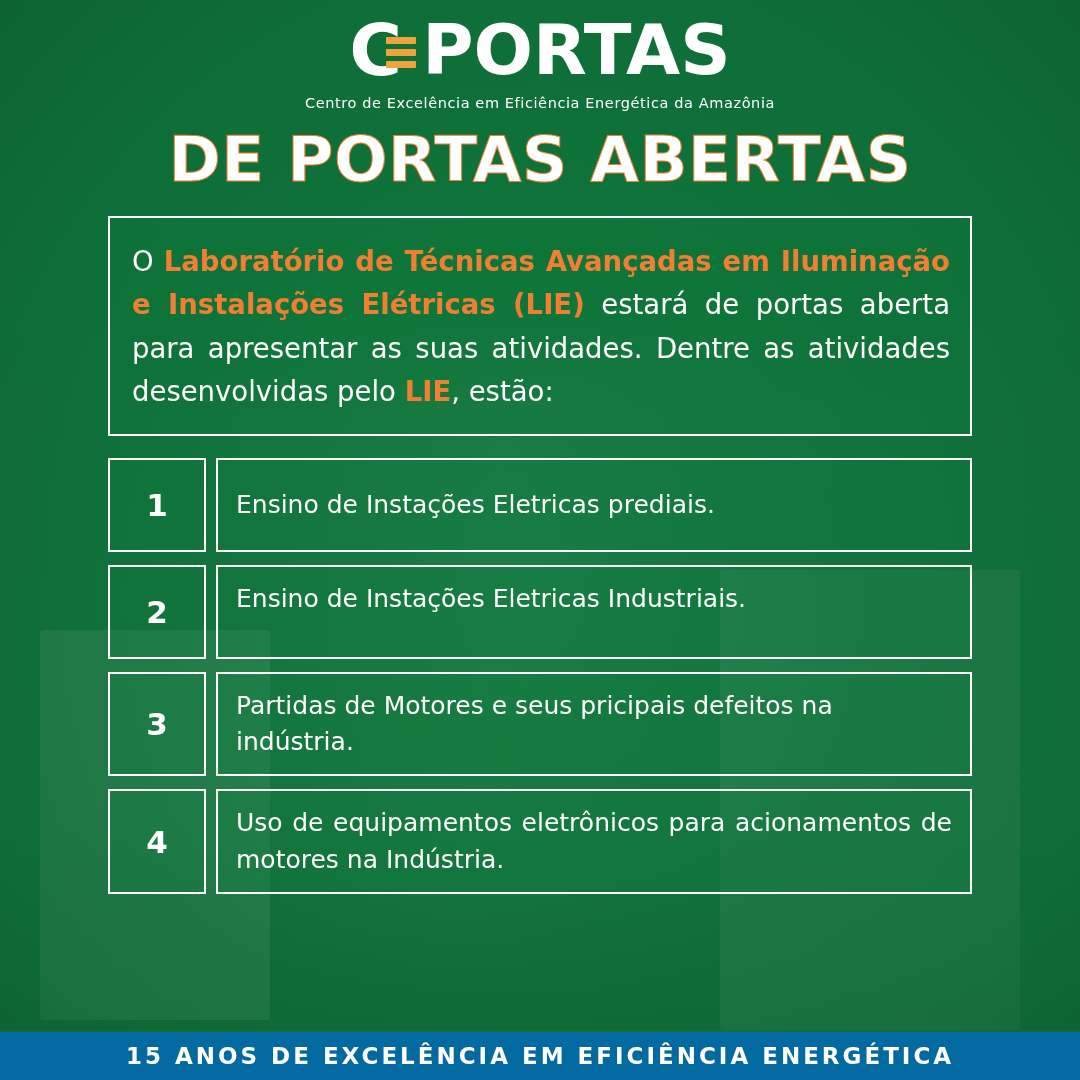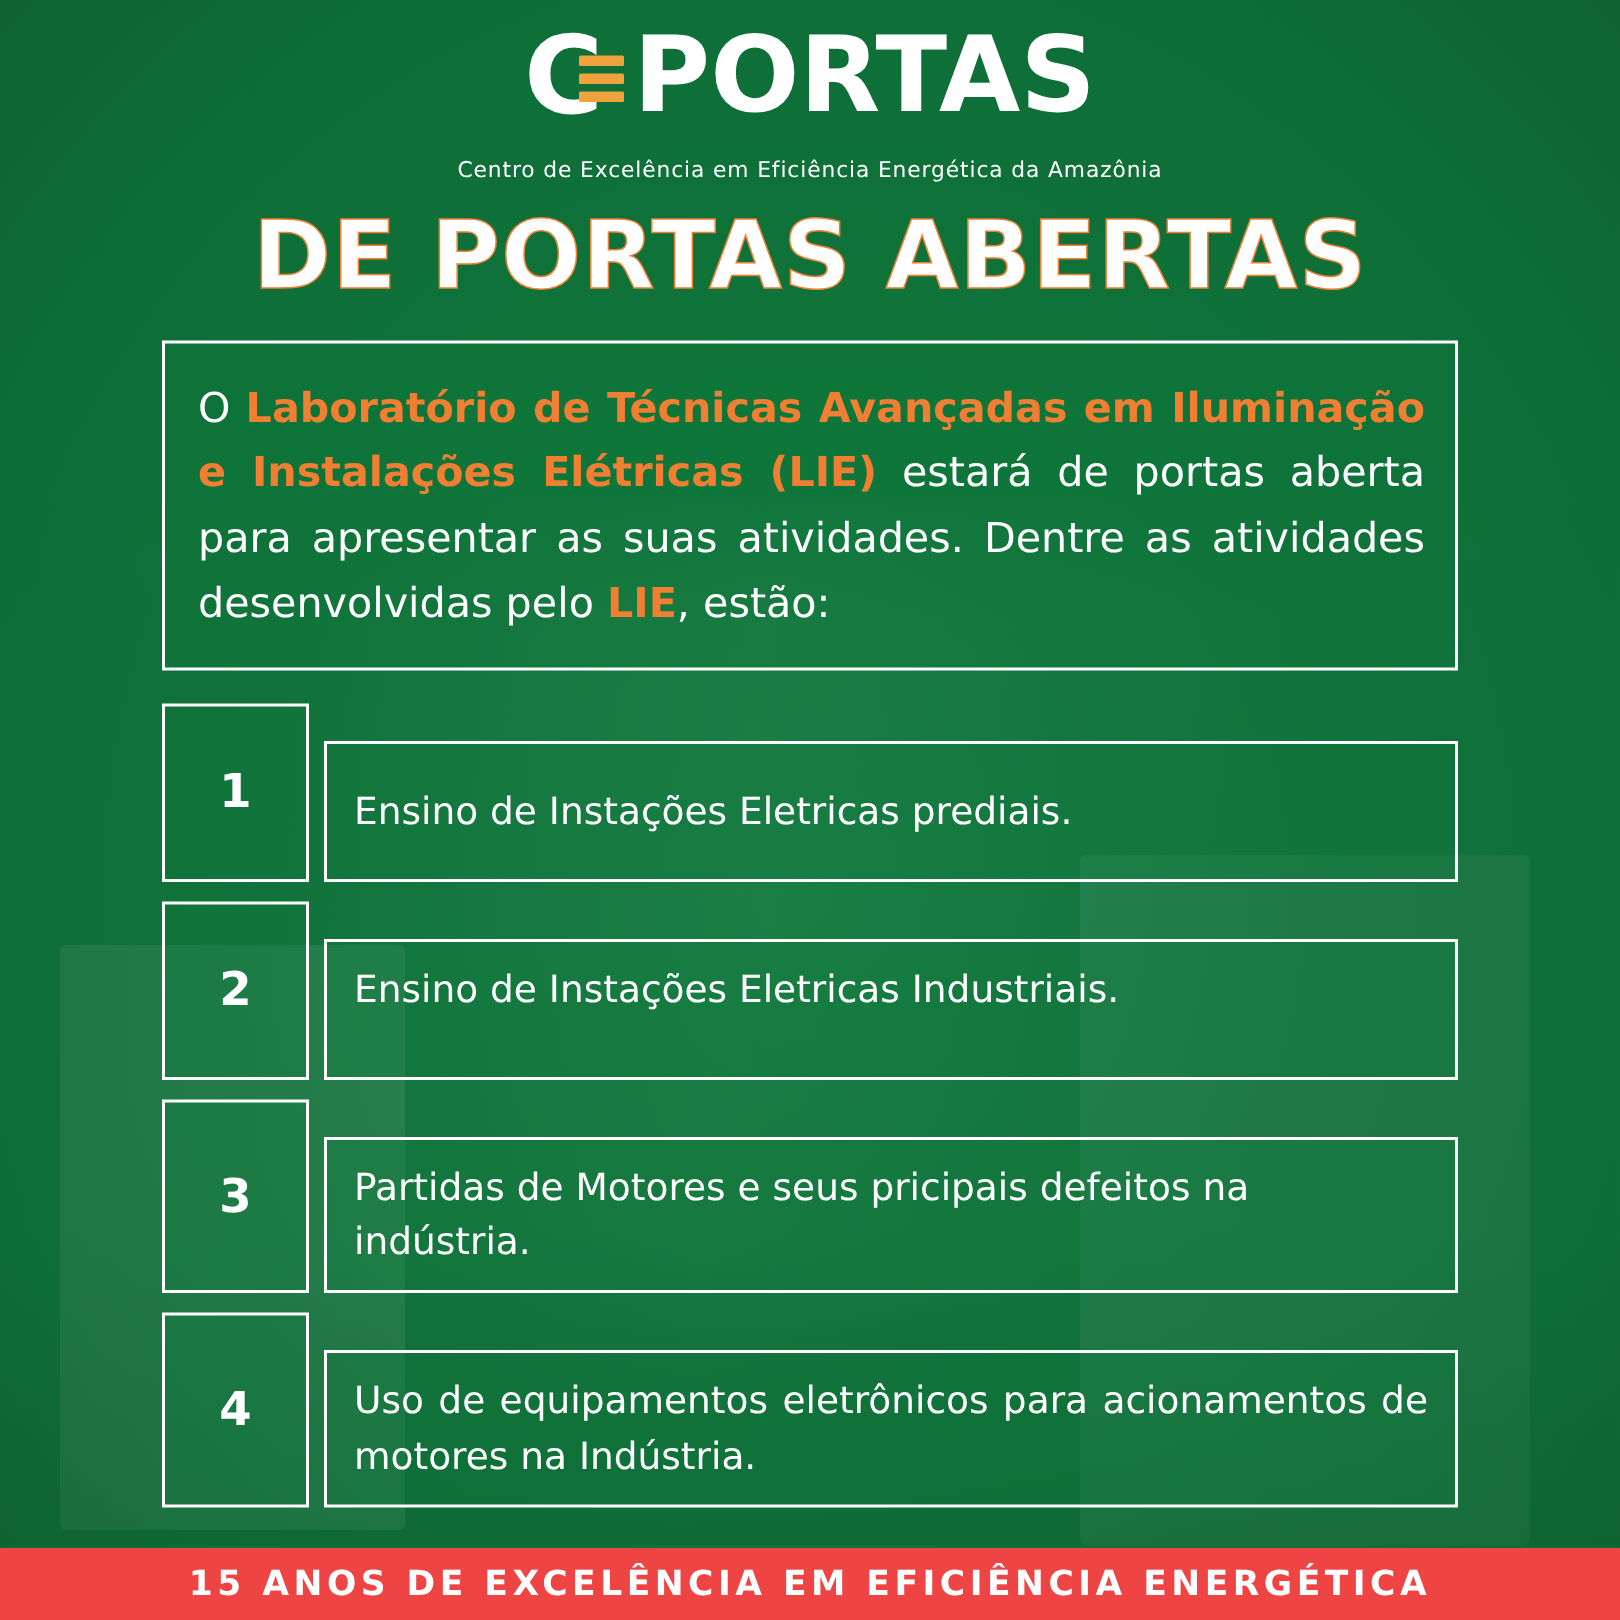--- a/index.html
+++ b/index.html
@@ -93,21 +93,21 @@
   .logo-bars i:nth-child(2) { width: 30px; background: #f0a23c; }
   .logo-bars i:nth-child(3) { width: 30px; background: #f0a23c; }
   .logo-amazon {
     font-size: 70px;
     font-weight: 700;
     color: #ffffff;
     letter-spacing: 0px;
     margin-left: 4px;
   }
   .logo-sub {
-    margin-top: 20px;
+    margin-top: 9px;
     font-size: 14.5px;
     letter-spacing: 0.6px;
     color: #ffffff;
     font-weight: 400;
   }
 
   
   .headline {
     margin-top: 12px;
     text-align: center;
@@ -165,39 +165,38 @@
     margin-left: 10px;
     border: 2px solid #ffffff;
     box-sizing: border-box;
     padding: 14px 18px;
     color: #ffffff;
     font-size: 25px;
     line-height: 1.45;
     background: rgba(15,122,61,0.25);
     display: flex;
     align-items: flex-start;
-    margin-top: 25px;
   }
   .row.h1 .row-num, .row.h1 .row-text { min-height: 94px; }
   .row.h1 .row-text { align-items: center; }
   .row.h2 .row-num, .row.h2 .row-text { min-height: 94px; }
   .row.h3 .row-num, .row.h3 .row-text { min-height: 94px; }
   .row.h3 .row-text { align-items: flex-end; }
   .row.h4 .row-num, .row.h4 .row-text { min-height: 94px; }
   .row.h4 .row-text { }
   .row.h4 .row-text span { text-align: justify; display: block; width: 100%; }
 
   
   .footer {
     position: absolute;
     left: 0;
     bottom: 0;
     width: 1080px;
     height: 48px;
-    background: #ef4444;
+    background: #0369a1;
     display: flex;
     align-items: center;
     justify-content: center;
     z-index: 5;
   }
   .footer span {
     color: #ffffff;
     font-size: 23px;
     font-weight: 700;
     letter-spacing: 3px;

